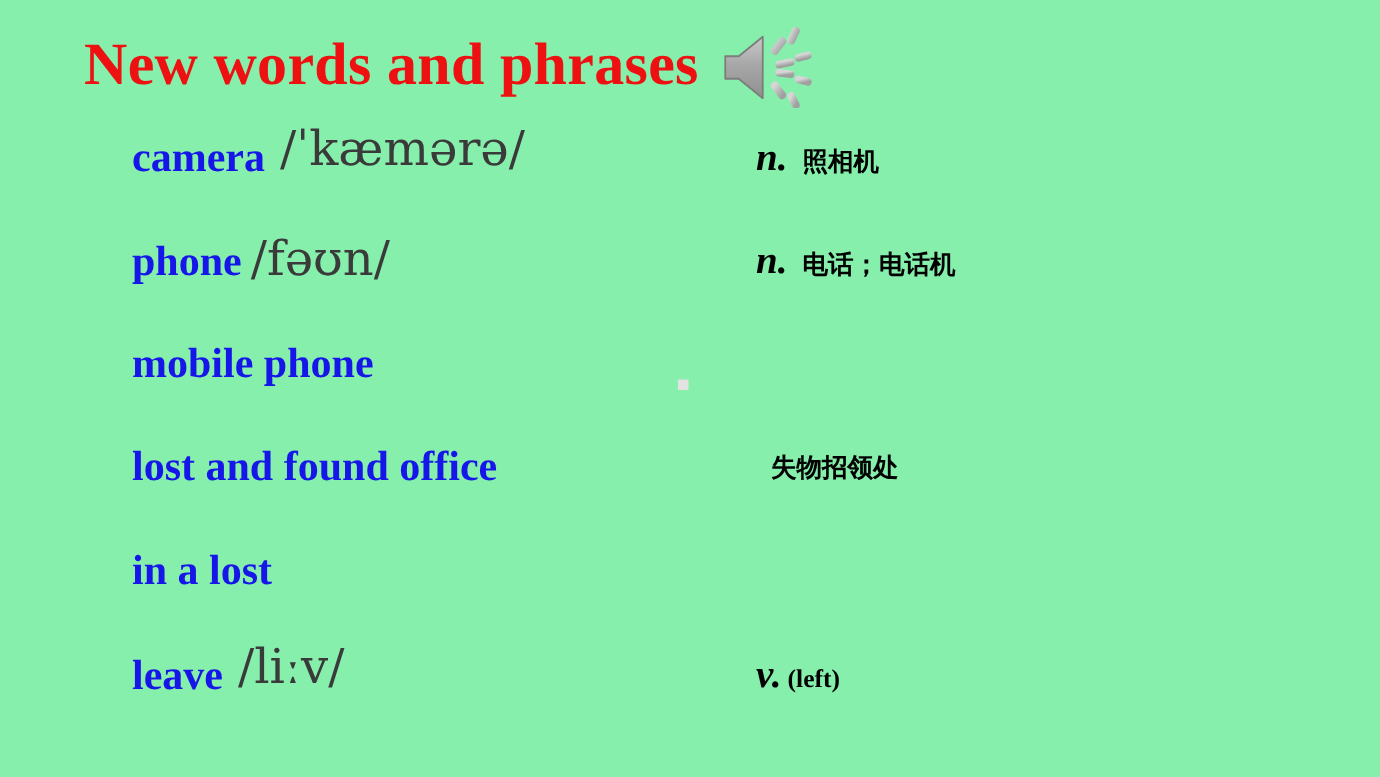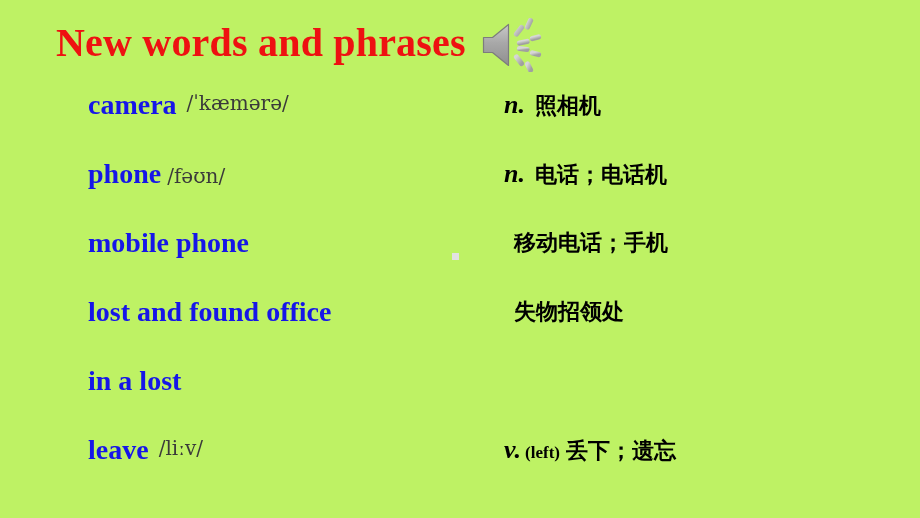--- a/index.html
+++ b/index.html
@@ -7,21 +7,21 @@
     padding: 0;
     background: #ffffff;
   }
   body {
     font-family: "Liberation Serif", "DejaVu Serif", serif;
   }
   #slide {
     position: relative;
     width: 920px;
     height: 518px;
-    background: #bef264;
+    background: #86efac;
     overflow: hidden;
   }
 
   
   .title-row {
     position: absolute;
     left: 56px;
     top: 14px;
     display: flex;
     align-items: center;
@@ -68,21 +68,21 @@
     font-family: "Liberation Serif", "DejaVu Serif", serif;
     font-weight: bold;
     font-size: 28px;
     line-height: 38px;
     color: #1616e8;
     white-space: nowrap;
   }
   .phon {
     font-family: "DejaVu Serif", "Liberation Serif", serif;
     font-weight: normal;
-    font-size: 20px;
+    font-size: 32px;
     line-height: 34px;
     color: #3a3a3a;
     margin-left: 10px;
     position: relative;
     top: -4px;
     white-space: nowrap;
   }
   .phon.tight {
     margin-left: 6px;
     top: 0px;
@@ -110,21 +110,21 @@
     font-style: normal;
     font-weight: bold;
     font-size: 17px;
     line-height: 38px;
     color: #000000;
     margin-right: 6px;
   }
   .cn {
     font-family: "DejaVu Sans", "Liberation Sans", sans-serif;
     font-weight: bold;
-    font-size: 22px;
+    font-size: 17px;
     line-height: 38px;
     color: #000000;
     letter-spacing: 0px;
     white-space: nowrap;
   }
 
   
   .artifact-dot {
     position: absolute;
     left: 452px;
@@ -195,25 +195,20 @@
         <span class="paren"></span>
         <span class="cn">电话；电话机</span>
       </div>
     </div>
 
     <div class="word-row">
       <div class="col-term">
         <span class="term">mobile phone</span>
         <span class="phon"></span>
       </div>
-      <div class="col-def">
-        <span class="pos"></span>
-        <span class="paren"></span>
-        <span class="cn">移动电话；手机</span>
-      </div>
     </div>
 
     <div class="word-row">
       <div class="col-term">
         <span class="term">lost and found office</span>
         <span class="phon"></span>
       </div>
       <div class="col-def">
         <span class="pos"></span>
         <span class="paren"></span>
@@ -229,21 +224,20 @@
     </div>
 
     <div class="word-row">
       <div class="col-term">
         <span class="term">leave</span>
         <span class="phon">/liːv/</span>
       </div>
       <div class="col-def">
         <span class="pos">v.</span>
         <span class="paren">(left)</span>
-        <span class="cn">丢下；遗忘</span>
       </div>
     </div>
 
   </div>
 
   <div class="artifact-dot"></div>
 
 </div>
 
 </body></html>

